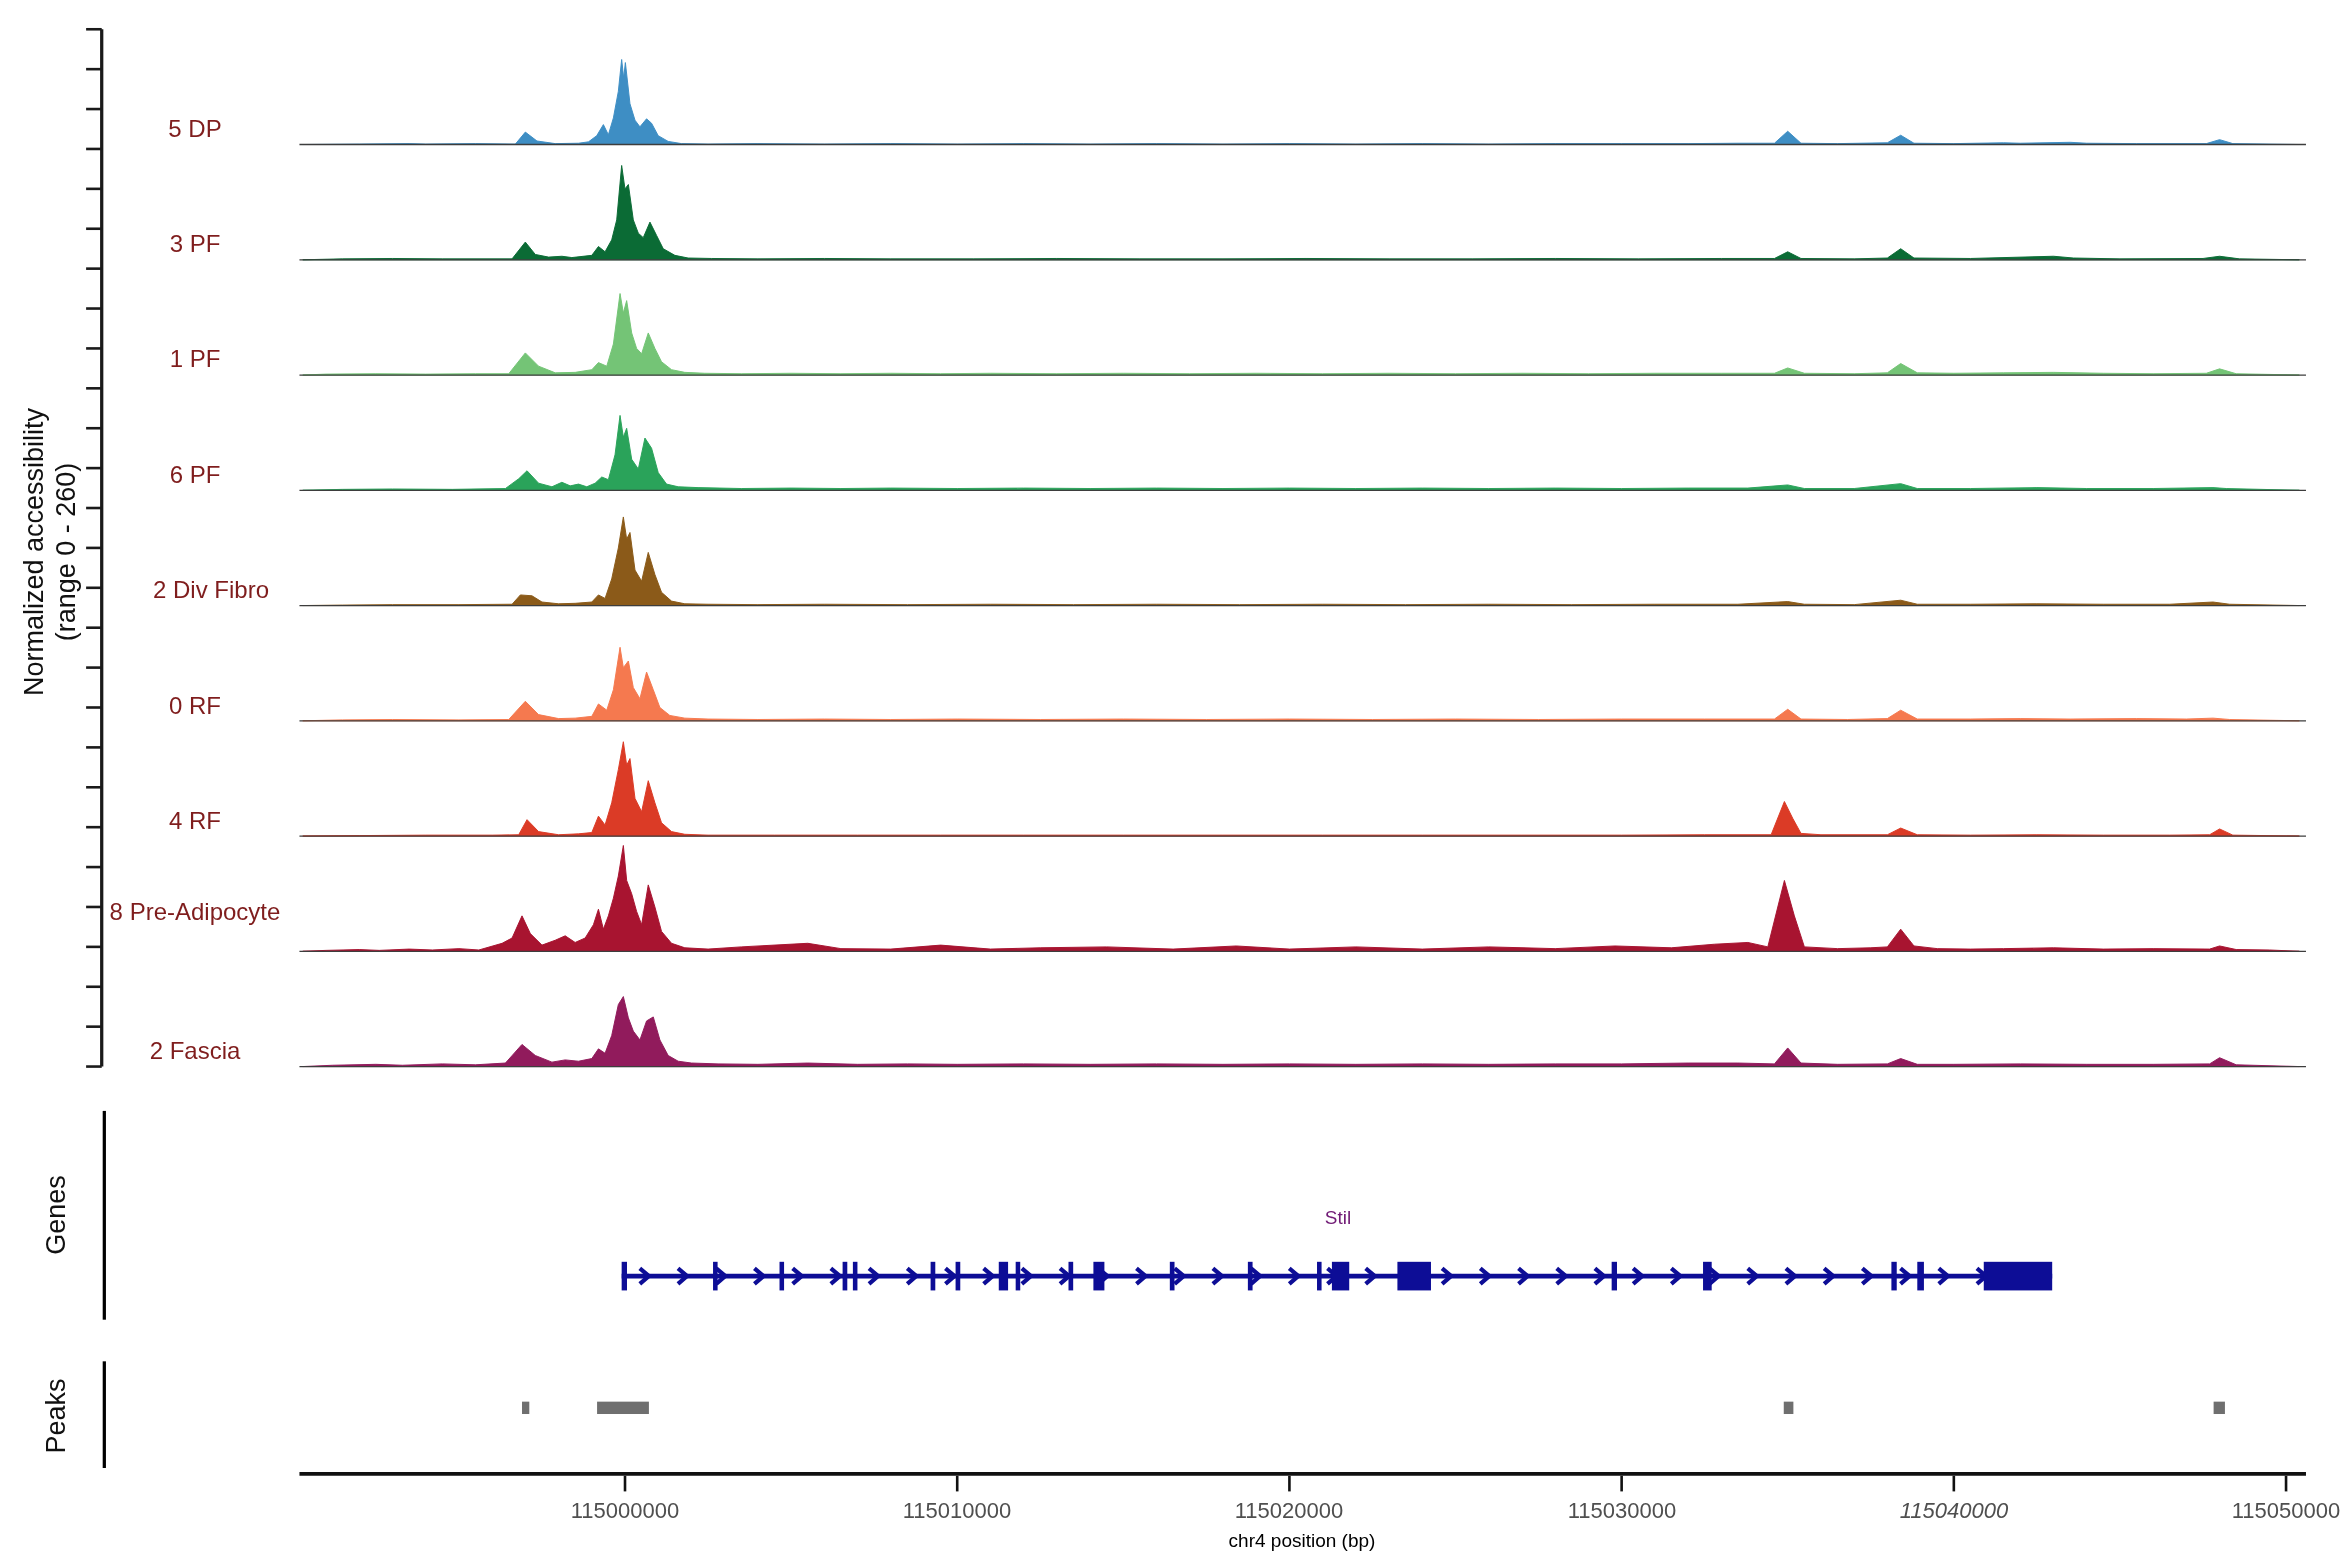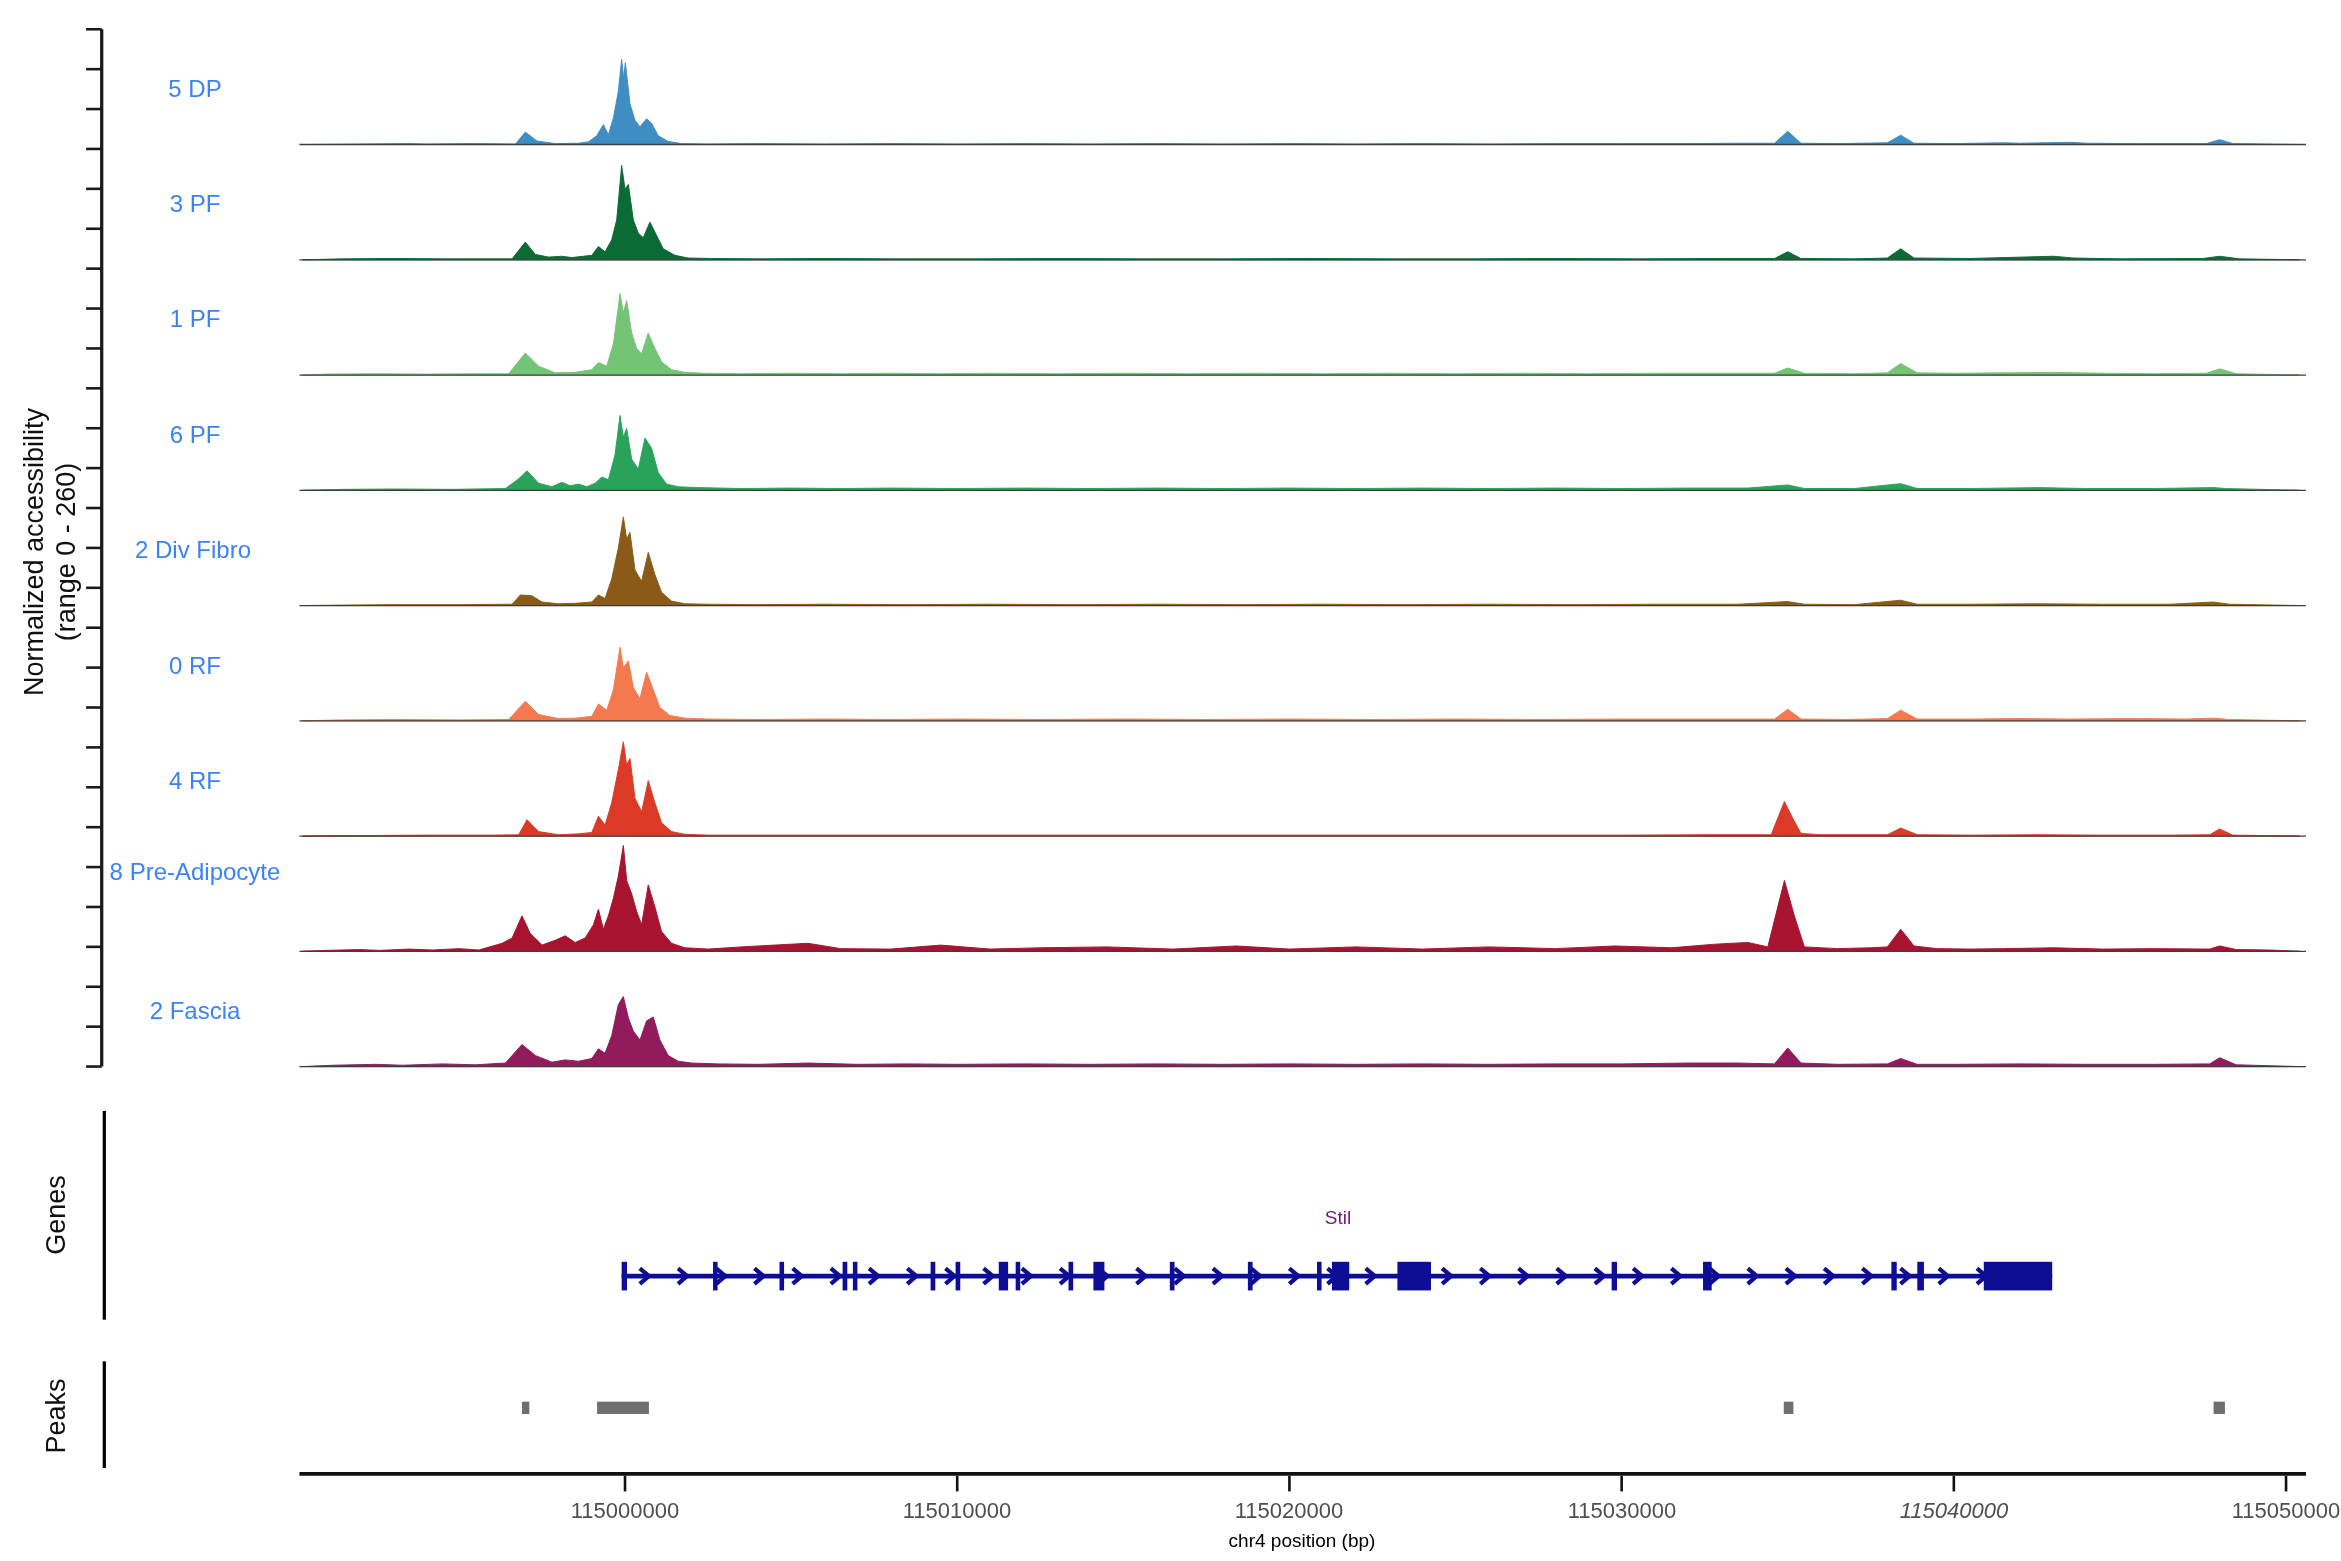--- a/index.html
+++ b/index.html
@@ -1,21 +1,21 @@
 <!DOCTYPE html>
 <html style="font-size:10.4px"><head>
 <meta charset="utf-8">
 <style>
   html,body{margin:0;padding:0;background:#ffffff;}
   body{width:2342px;height:1561px;position:relative;overflow:hidden;
        font-family:"Liberation Sans","DejaVu Sans",sans-serif;color:#1a1a1a;}
   #figure{position:absolute;left:0;top:0;width:2342px;height:1561px;}
   svg{position:absolute;left:0;top:0;}
   .txt{position:absolute;white-space:nowrap;}
-  .track-label{font-size:24px;transform:translate(-50%,-50%);color:#3b82f6;}
+  .track-label{font-size:24px;transform:translate(-50%,-50%);color:#7f1d1d;margin-top:40px;}
   .rot{transform:translate(-50%,-50%) rotate(-90deg);}
   .ylab{font-size:27px;text-align:center;line-height:1.18;color:#111;}
   .panel-lab{font-size:27px;color:#111;}
   .gene-name{font-size:19px;transform:translate(-50%,-50%);color:#701a75;}
   .xtick{font-size:22px;color:#4f4f4f;transform:translate(-50%,0);}
   .xtitle{font-size:19px;color:#000;transform:translate(-50%,0);}
 </style>
 </head>
 <body>
 
@@ -144,21 +144,21 @@
 
   <div class="txt rot ylab" style="left:51px;top:552px;">
     <div>Normalized accessibility</div>
     <div>(range 0 - 260)</div>
   </div>
 
   <div class="txt track-label" style="left:195px;top:89px;">5 DP</div>
   <div class="txt track-label" style="left:195px;top:204px;">3 PF</div>
   <div class="txt track-label" style="left:195px;top:319px;">1 PF</div>
   <div class="txt track-label" style="left:195px;top:435px;">6 PF</div>
-  <div class="txt track-label" style="left:193px;top:550px;">2 Div Fibro</div>
+  <div class="txt track-label" style="left:211px;top:550px;">2 Div Fibro</div>
   <div class="txt track-label" style="left:195px;top:666px;">0 RF</div>
   <div class="txt track-label" style="left:195px;top:781px;">4 RF</div>
   <div class="txt track-label" style="left:195px;top:872px;">8 Pre-Adipocyte</div>
   <div class="txt track-label" style="left:195px;top:1011px;">2 Fascia</div>
 
   <div class="txt rot panel-lab" style="left:56px;top:1215px;">Genes</div>
   <div class="txt rot panel-lab" style="left:56px;top:1416px;">Peaks</div>
 
   <div class="txt gene-name" style="left:1338px;top:1218px;">Stil</div>
 

